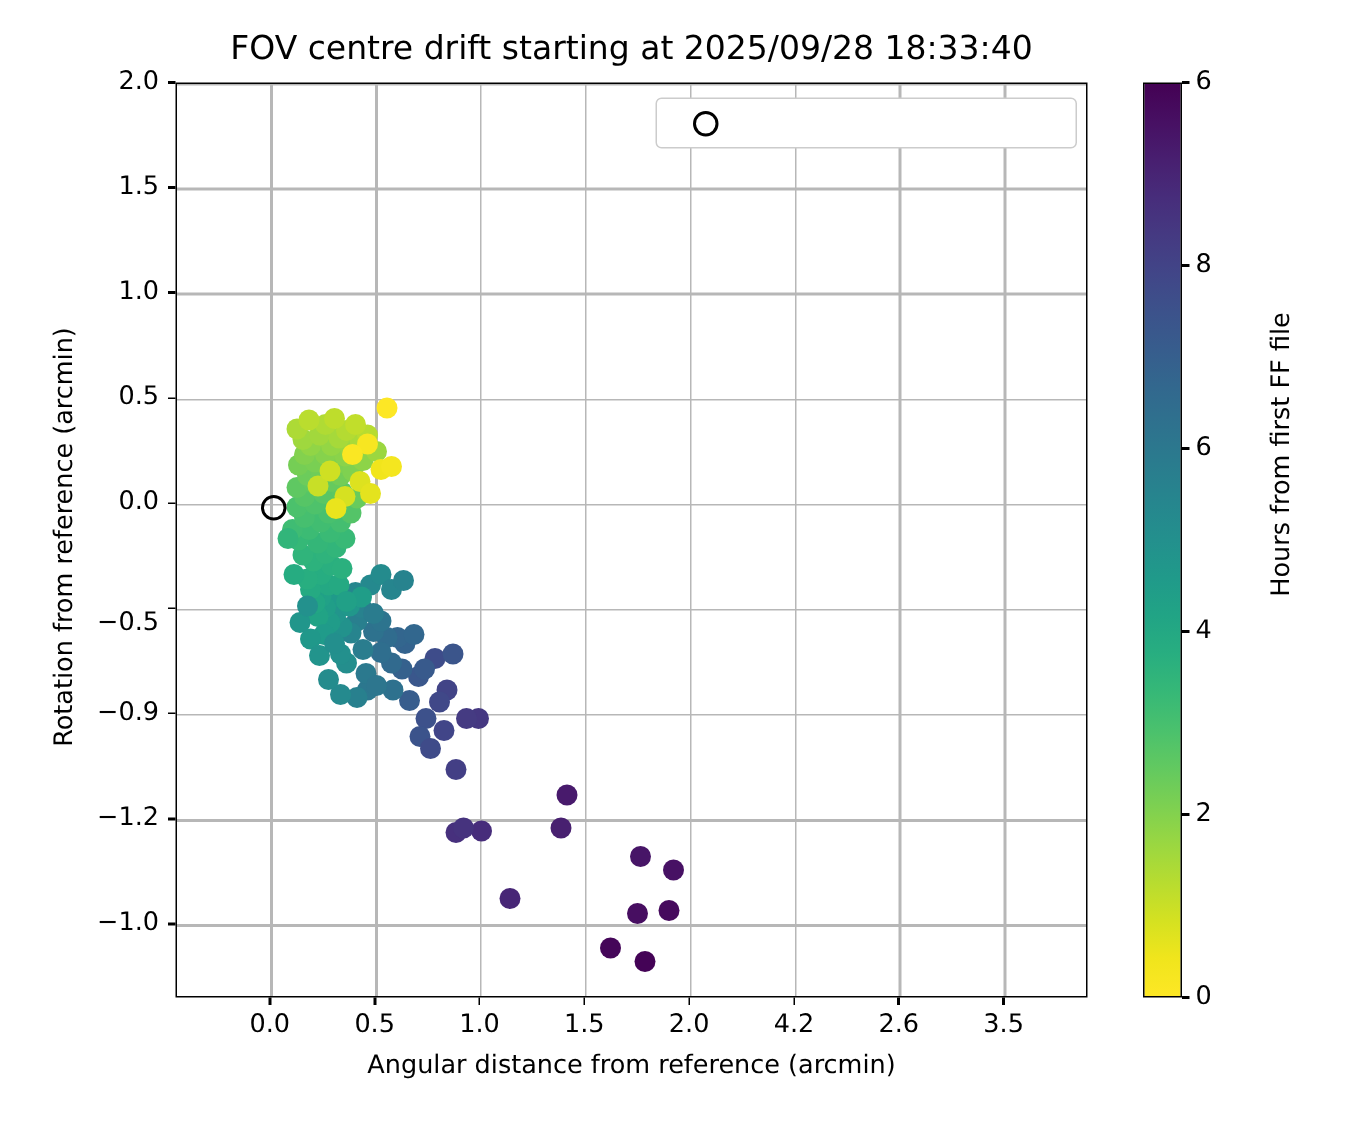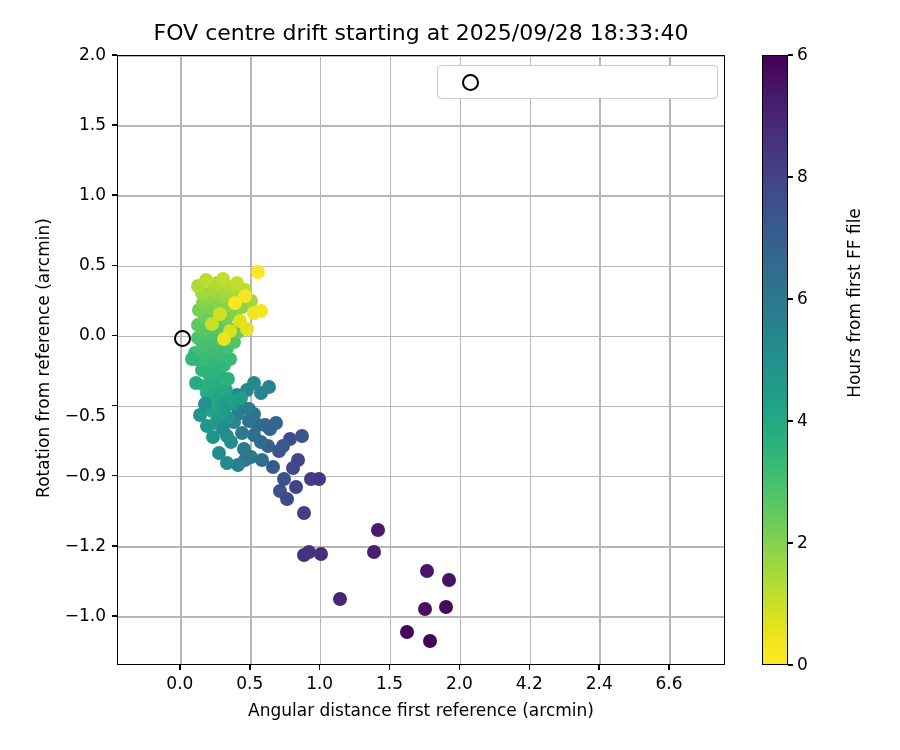--- a/index.html
+++ b/index.html
@@ -356,21 +356,21 @@
       <div class="pt" style="left: 132.782px; top: 401.057px; background: rgb(45, 118, 142);"></div>
       <div class="pt" style="left: 120.202px; top: 409.471px; background: rgb(40, 128, 142);"></div>
       <div class="pt" style="left: 109.021px; top: 406.667px; background: rgb(37, 138, 142);"></div>
       <div class="pt" style="left: 100.634px; top: 396.851px; background: rgb(36, 140, 141);"></div>
       <div class="refmark" style="left: 62.8966px; top: 280.46px;"></div>
     </div>
 
   <div id="tickmarks-x"></div>
   <div id="tickmarks-y"></div>
 
-  <div class="xlabel">Angular distance first reference (arcmin)</div>
+  <div class="xlabel">Angular distance from reference (arcmin)</div>
   <div class="ylabel">Rotation from reference (arcmin)</div>
 
   <div id="legend">
     <div class="lg-marker"></div>
   </div>
 
   <div id="cbar-wrap">
     <div id="cbar" style="background: linear-gradient(to top, rgb(253, 231, 37) 0%, rgb(240, 229, 28) 4.17%, rgb(212, 225, 33) 8.33%, rgb(183, 220, 48) 12.5%, rgb(154, 215, 65) 16.67%, rgb(125, 208, 81) 20.83%, rgb(98, 201, 96) 25%, rgb(74, 193, 109) 29.17%, rgb(54, 184, 119) 33.33%, rgb(40, 174, 128) 37.5%, rgb(33, 164, 133) 41.67%, rgb(32, 154, 138) 45.83%, rgb(35, 144, 141) 50%, rgb(38, 134, 142) 54.17%, rgb(42, 124, 142) 58.33%, rgb(46, 114, 142) 62.5%, rgb(50, 104, 142) 66.67%, rgb(55, 93, 141) 70.83%, rgb(60, 82, 139) 75%, rgb(65, 70, 136) 79.17%, rgb(69, 58, 130) 83.33%, rgb(71, 45, 123) 87.5%, rgb(72, 31, 112) 91.67%, rgb(71, 16, 99) 95.83%, rgb(68, 1, 84) 100%);"></div>
   <div class="cb-tick" style="top: 609.2px;"></div>
       <div class="cb-ticklabel" style="top: 610px;">0</div>
@@ -393,23 +393,23 @@
     <div class="ticklabel-x" style="left: 249.782px;">0.5</div>
     <div class="tick-x" style="left: 318.867px;"></div>
     <div class="ticklabel-x" style="left: 319.667px;">1.0</div>
     <div class="tick-x" style="left: 388.752px;"></div>
     <div class="ticklabel-x" style="left: 389.552px;">1.5</div>
     <div class="tick-x" style="left: 458.637px;"></div>
     <div class="ticklabel-x" style="left: 459.437px;">2.0</div>
     <div class="tick-x" style="left: 528.522px;"></div>
     <div class="ticklabel-x" style="left: 529.322px;">4.2</div>
     <div class="tick-x" style="left: 598.407px;"></div>
-    <div class="ticklabel-x" style="left: 599.207px;">2.4</div>
+    <div class="ticklabel-x" style="left: 599.207px;">2.6</div>
     <div class="tick-x" style="left: 668.292px;"></div>
-    <div class="ticklabel-x" style="left: 669.092px;">6.6</div>
+    <div class="ticklabel-x" style="left: 669.092px;">3.5</div>
     <div class="tick-y" style="top: 615.12px;"></div>
     <div class="ticklabel-y" style="top: 615.92px;">−1.0</div>
     <div class="tick-y" style="top: 545.005px;"></div>
     <div class="ticklabel-y" style="top: 545.805px;">−1.2</div>
     <div class="tick-y" style="top: 474.89px;"></div>
     <div class="ticklabel-y" style="top: 475.69px;">−0.9</div>
     <div class="tick-y" style="top: 404.775px;"></div>
     <div class="ticklabel-y" style="top: 416px;">−0.5</div>
     <div class="tick-y" style="top: 334.66px;"></div>
     <div class="ticklabel-y" style="top: 335.46px;">0.0</div>

